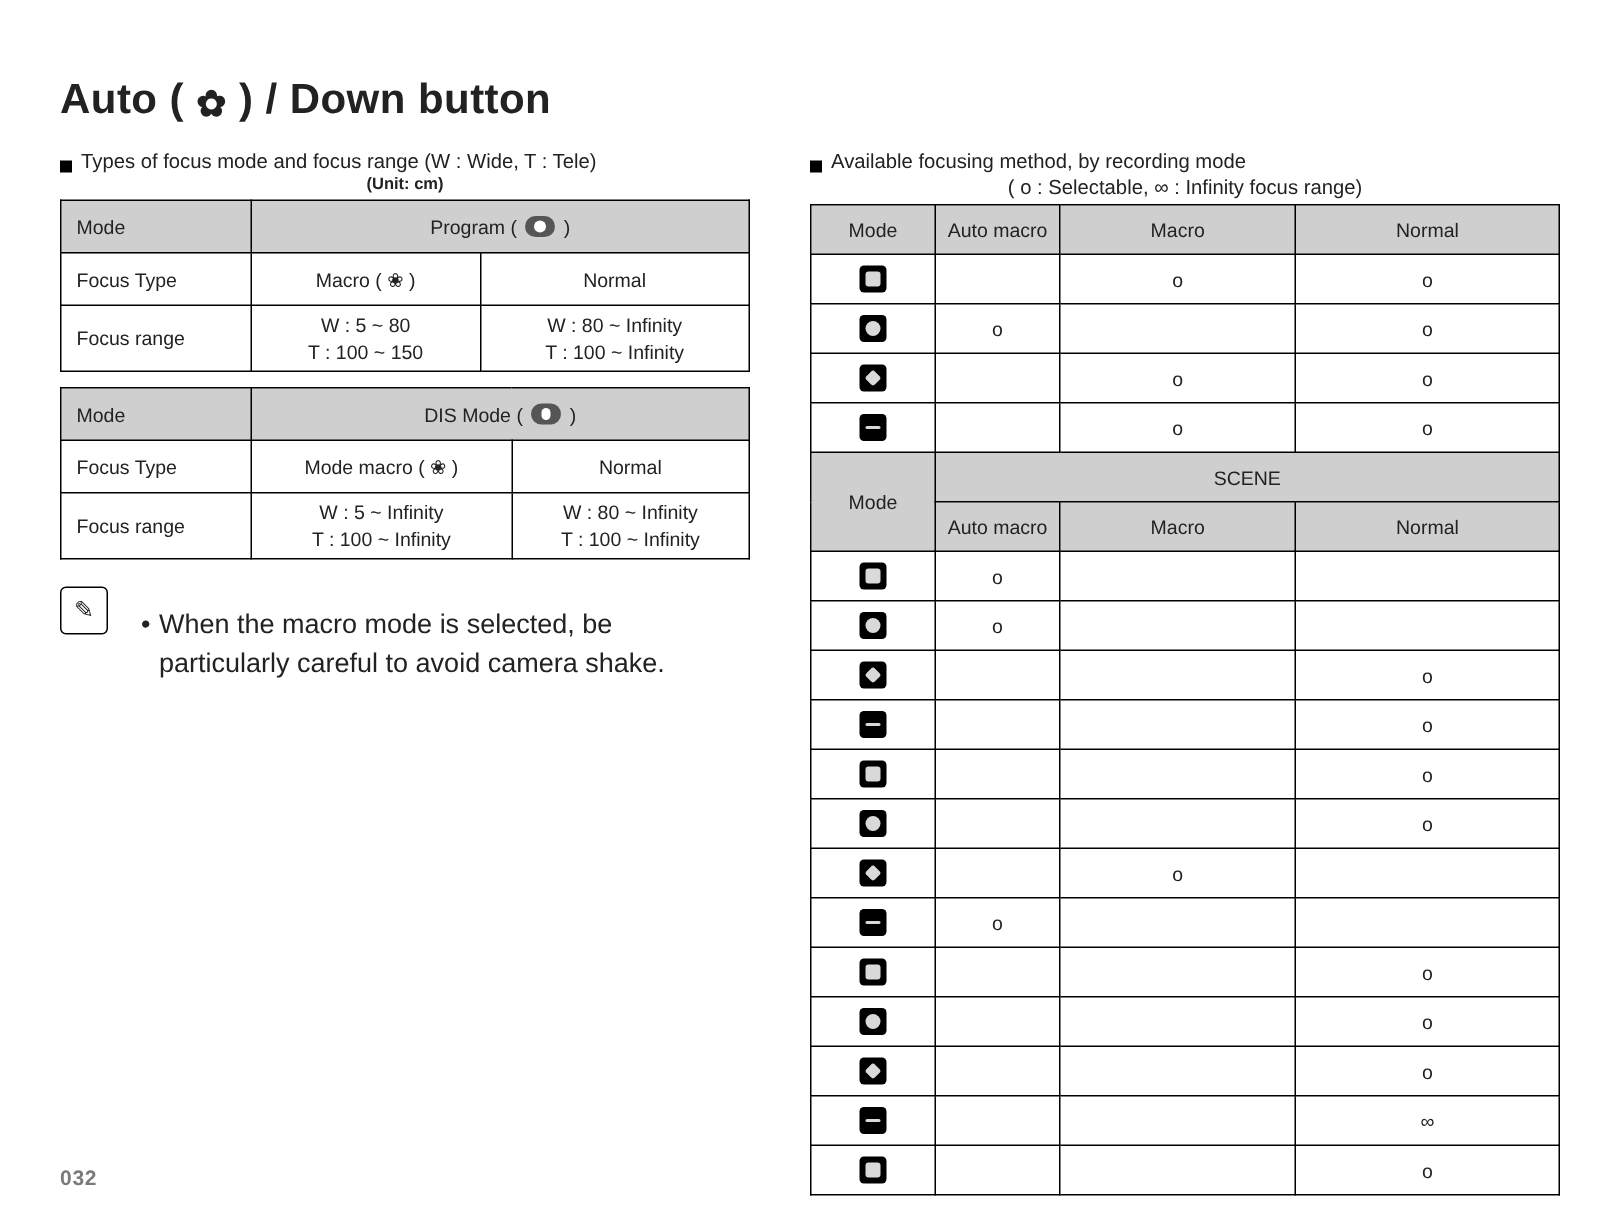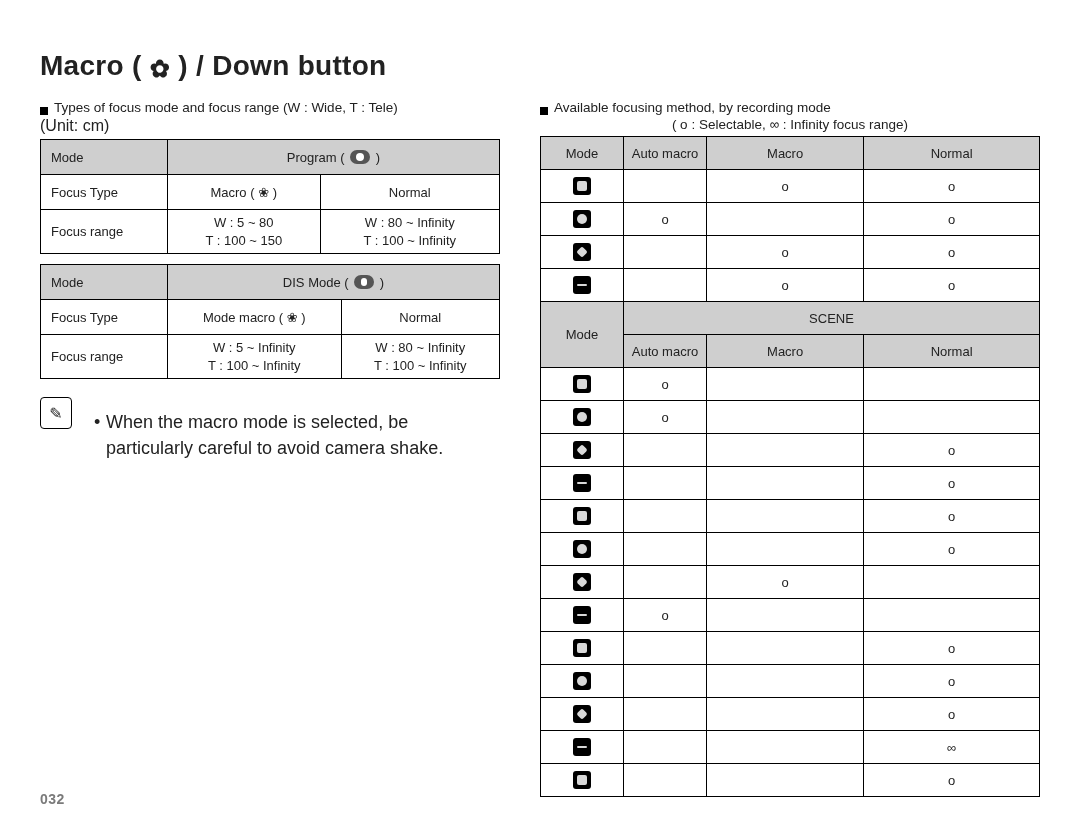--- a/index.html
+++ b/index.html
@@ -29,21 +29,21 @@
     font-weight:700;
     letter-spacing:.3px;
   }
   .flower-big{display:inline-block;font-size:24px;line-height:1;vertical-align:-2px;}
   .columns{display:flex;gap:40px;}
   .col{flex:1;min-width:0;}
   .col-left{max-width:460px;}
   .col-right{flex:1.08;}
   .leadline{display:flex;align-items:flex-end;gap:6px;font-size:13.5px;margin-bottom:2px;}
   .sq{width:8px;height:8px;background:#000;display:inline-block;margin-top:5px;flex:none;}
-  .unitline{text-align:left;font-size:16px;margin:2px 0 4px 0;}
+  .unitline{text-align:center;font-size:11px;margin:2px 0 4px 0;font-weight:bold;}
   .legend{text-align:center;font-size:13.5px;margin:2px 0 4px 0;}
 
   
   table{border-collapse:collapse;width:100%;}
   td,th{
     border:1px solid #000;
     padding:4px 6px;
     font-size:13px;
     text-align:center;
     vertical-align:middle;
@@ -82,28 +82,28 @@
   }
   .note-list{margin:12px;padding:0;list-style:none;font-size:18px;line-height:1.45;}
   .note-list li{position:relative;padding-left:12px;margin-bottom:2px;}
   .note-list li::before{content:"\2022";position:absolute;left:0;top:0;}
 
   
   .rt th:first-child,.rt td:first-child{width:70px;}
   .rt td,.rt th{height:24px;}
   .rt .icon-cell{width:40px;}
 
-  .pagenum{position:absolute;left:40px;bottom:8px;font-weight:700;color:#7a7a7a;font-size:14px;letter-spacing:.5px;}
+  .pagenum{position:absolute;left:40px;bottom:22px;font-weight:700;color:#7a7a7a;font-size:14px;letter-spacing:.5px;}
 </style>
 </head>
 <body>
 
 <div class="page">
   <h1 class="title">
-    <span>Macro ( </span>
+    <span>Auto ( </span>
     <span class="flower-big">✿</span>
     <span> ) / Down button</span>
   </h1>
 
   <div class="columns">
 
     <div class="col col-left">
       <div class="leadline">
         <span class="sq"></span>
         <span>Types of focus mode and focus range (W : Wide, T : Tele)</span>

